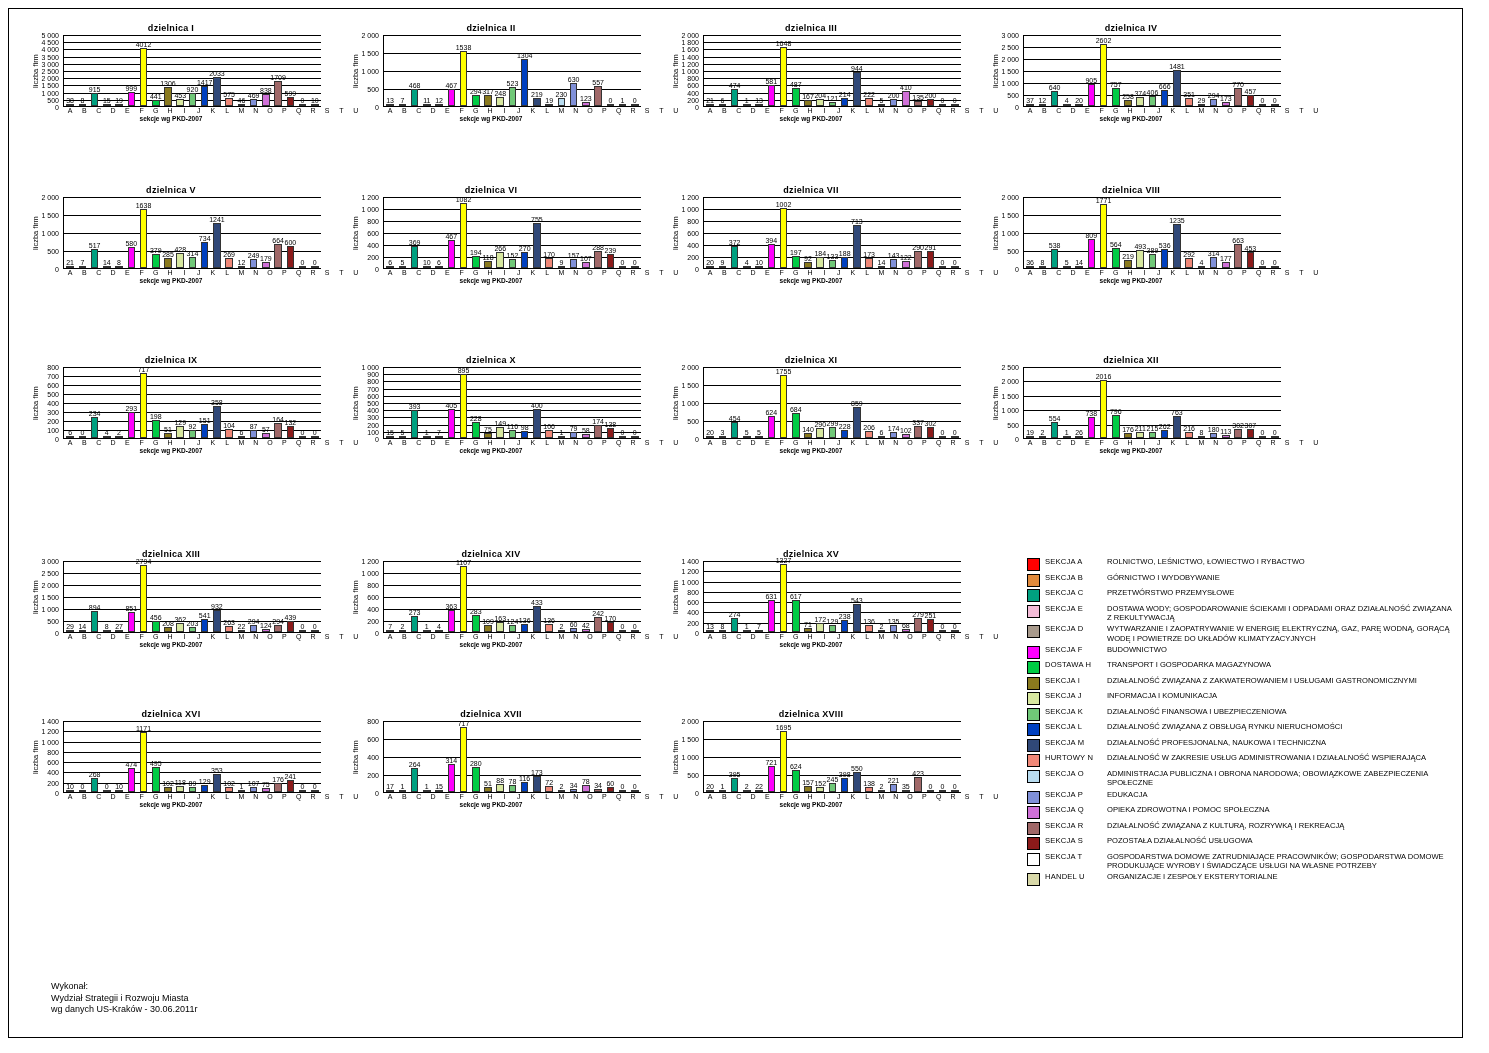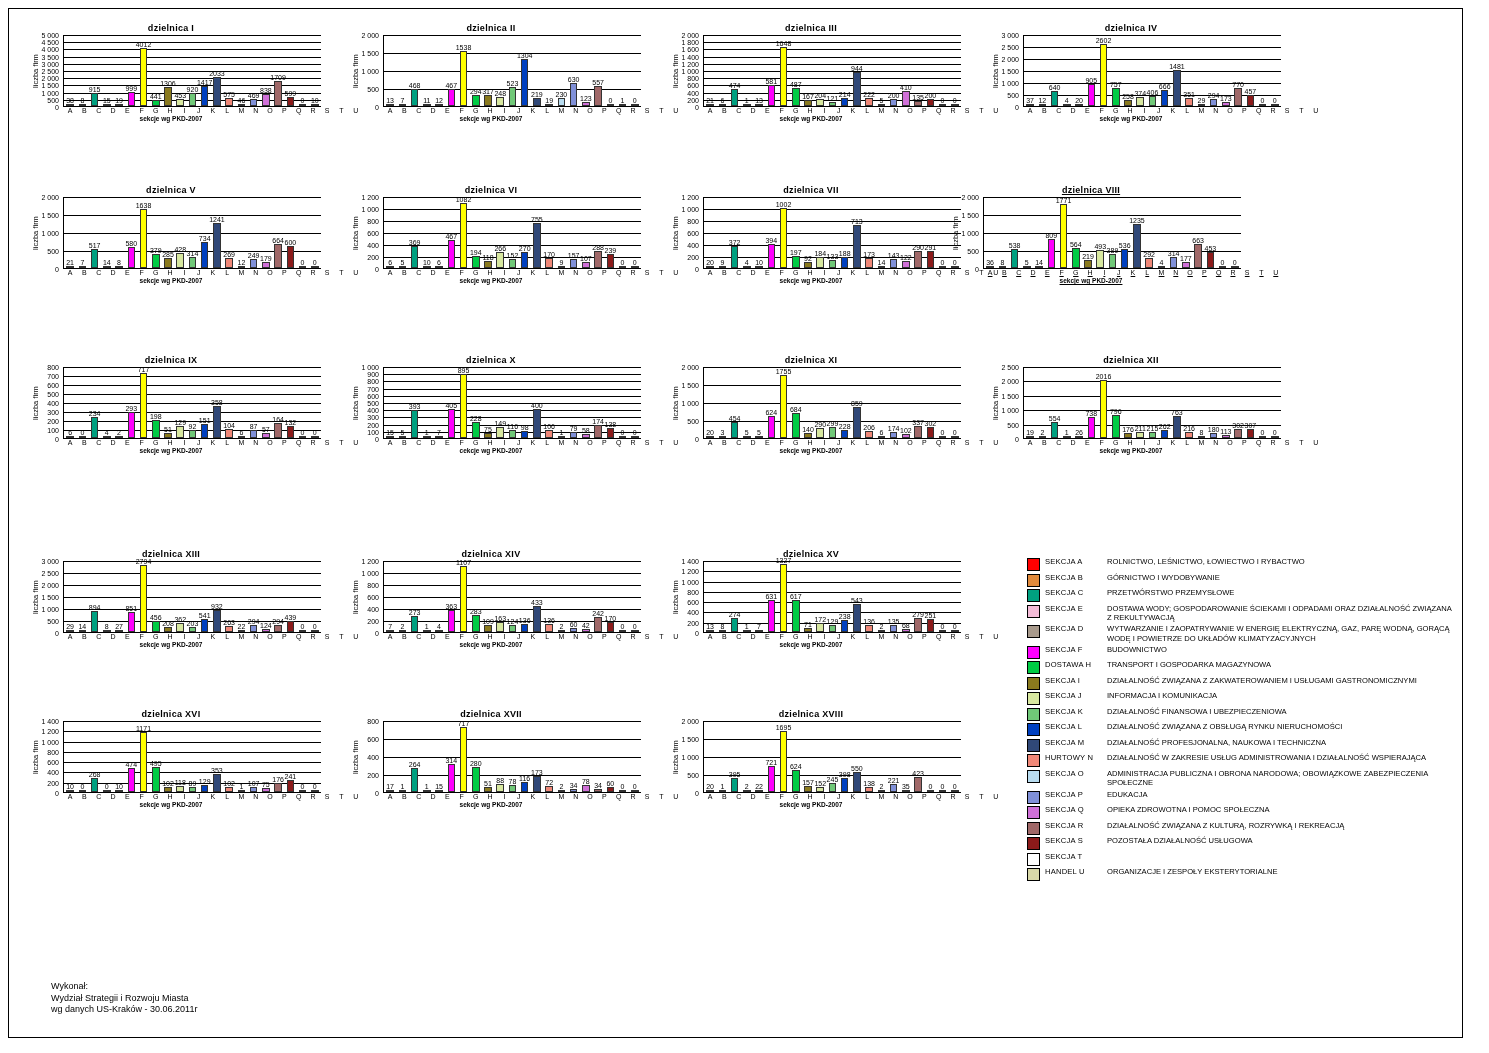--- a/index.html
+++ b/index.html
@@ -1151,21 +1151,21 @@
           <div>O</div>
           <div>P</div>
           <div>Q</div>
           <div>R</div>
           <div>S</div>
           <div>T</div>
           <div>U</div>
         </div>
         <div class="xtitle">sekcje wg PKD-2007</div>
       </div>
-      <div class="chart" style="left: 932px; top: 176px; width: 300px; text-decoration: underline;">
+      <div class="chart" style="left: 972px; top: 176px; width: 300px;">
         <div class="title">dzielnica VIII</div>
         <div class="plotwrap" style="height: 72px;">
           <div class="ylabel">liczba firm</div>
           <div class="yticks">
             <span style="top: 72px;">0</span>
             <span style="top: 54px;">500</span>
             <span style="top: 36px;">1 000</span>
             <span style="top: 18px;">1 500</span>
             <span style="top: 0px;">2 000</span>
           </div>
@@ -2939,20 +2939,21 @@
         <div class="ltext">DZIAŁALNOŚĆ ZWIĄZANA Z KULTURĄ, ROZRYWKĄ I REKREACJĄ</div>
       </div>
       <div class="lrow">
         <div class="swatch" style="background: rgb(139, 26, 26);"></div>
         <div class="lcode">SEKCJA S</div>
         <div class="ltext">POZOSTAŁA DZIAŁALNOŚĆ USŁUGOWA</div>
       </div>
       <div class="lrow">
         <div class="swatch" style="background: rgb(255, 255, 255);"></div>
         <div class="lcode">SEKCJA T</div>
+        <div class="ltext">GOSPODARSTWA DOMOWE ZATRUDNIAJĄCE PRACOWNIKÓW; GOSPODARSTWA DOMOWE PRODUKUJĄCE WYROBY I ŚWIADCZĄCE USŁUGI NA WŁASNE POTRZEBY</div>
       </div>
       <div class="lrow">
         <div class="swatch" style="background: rgb(216, 216, 168);"></div>
         <div class="lcode">HANDEL U</div>
         <div class="ltext">ORGANIZACJE I ZESPOŁY EKSTERYTORIALNE</div>
       </div>
     </div>
 
 
   <div id="credit">

